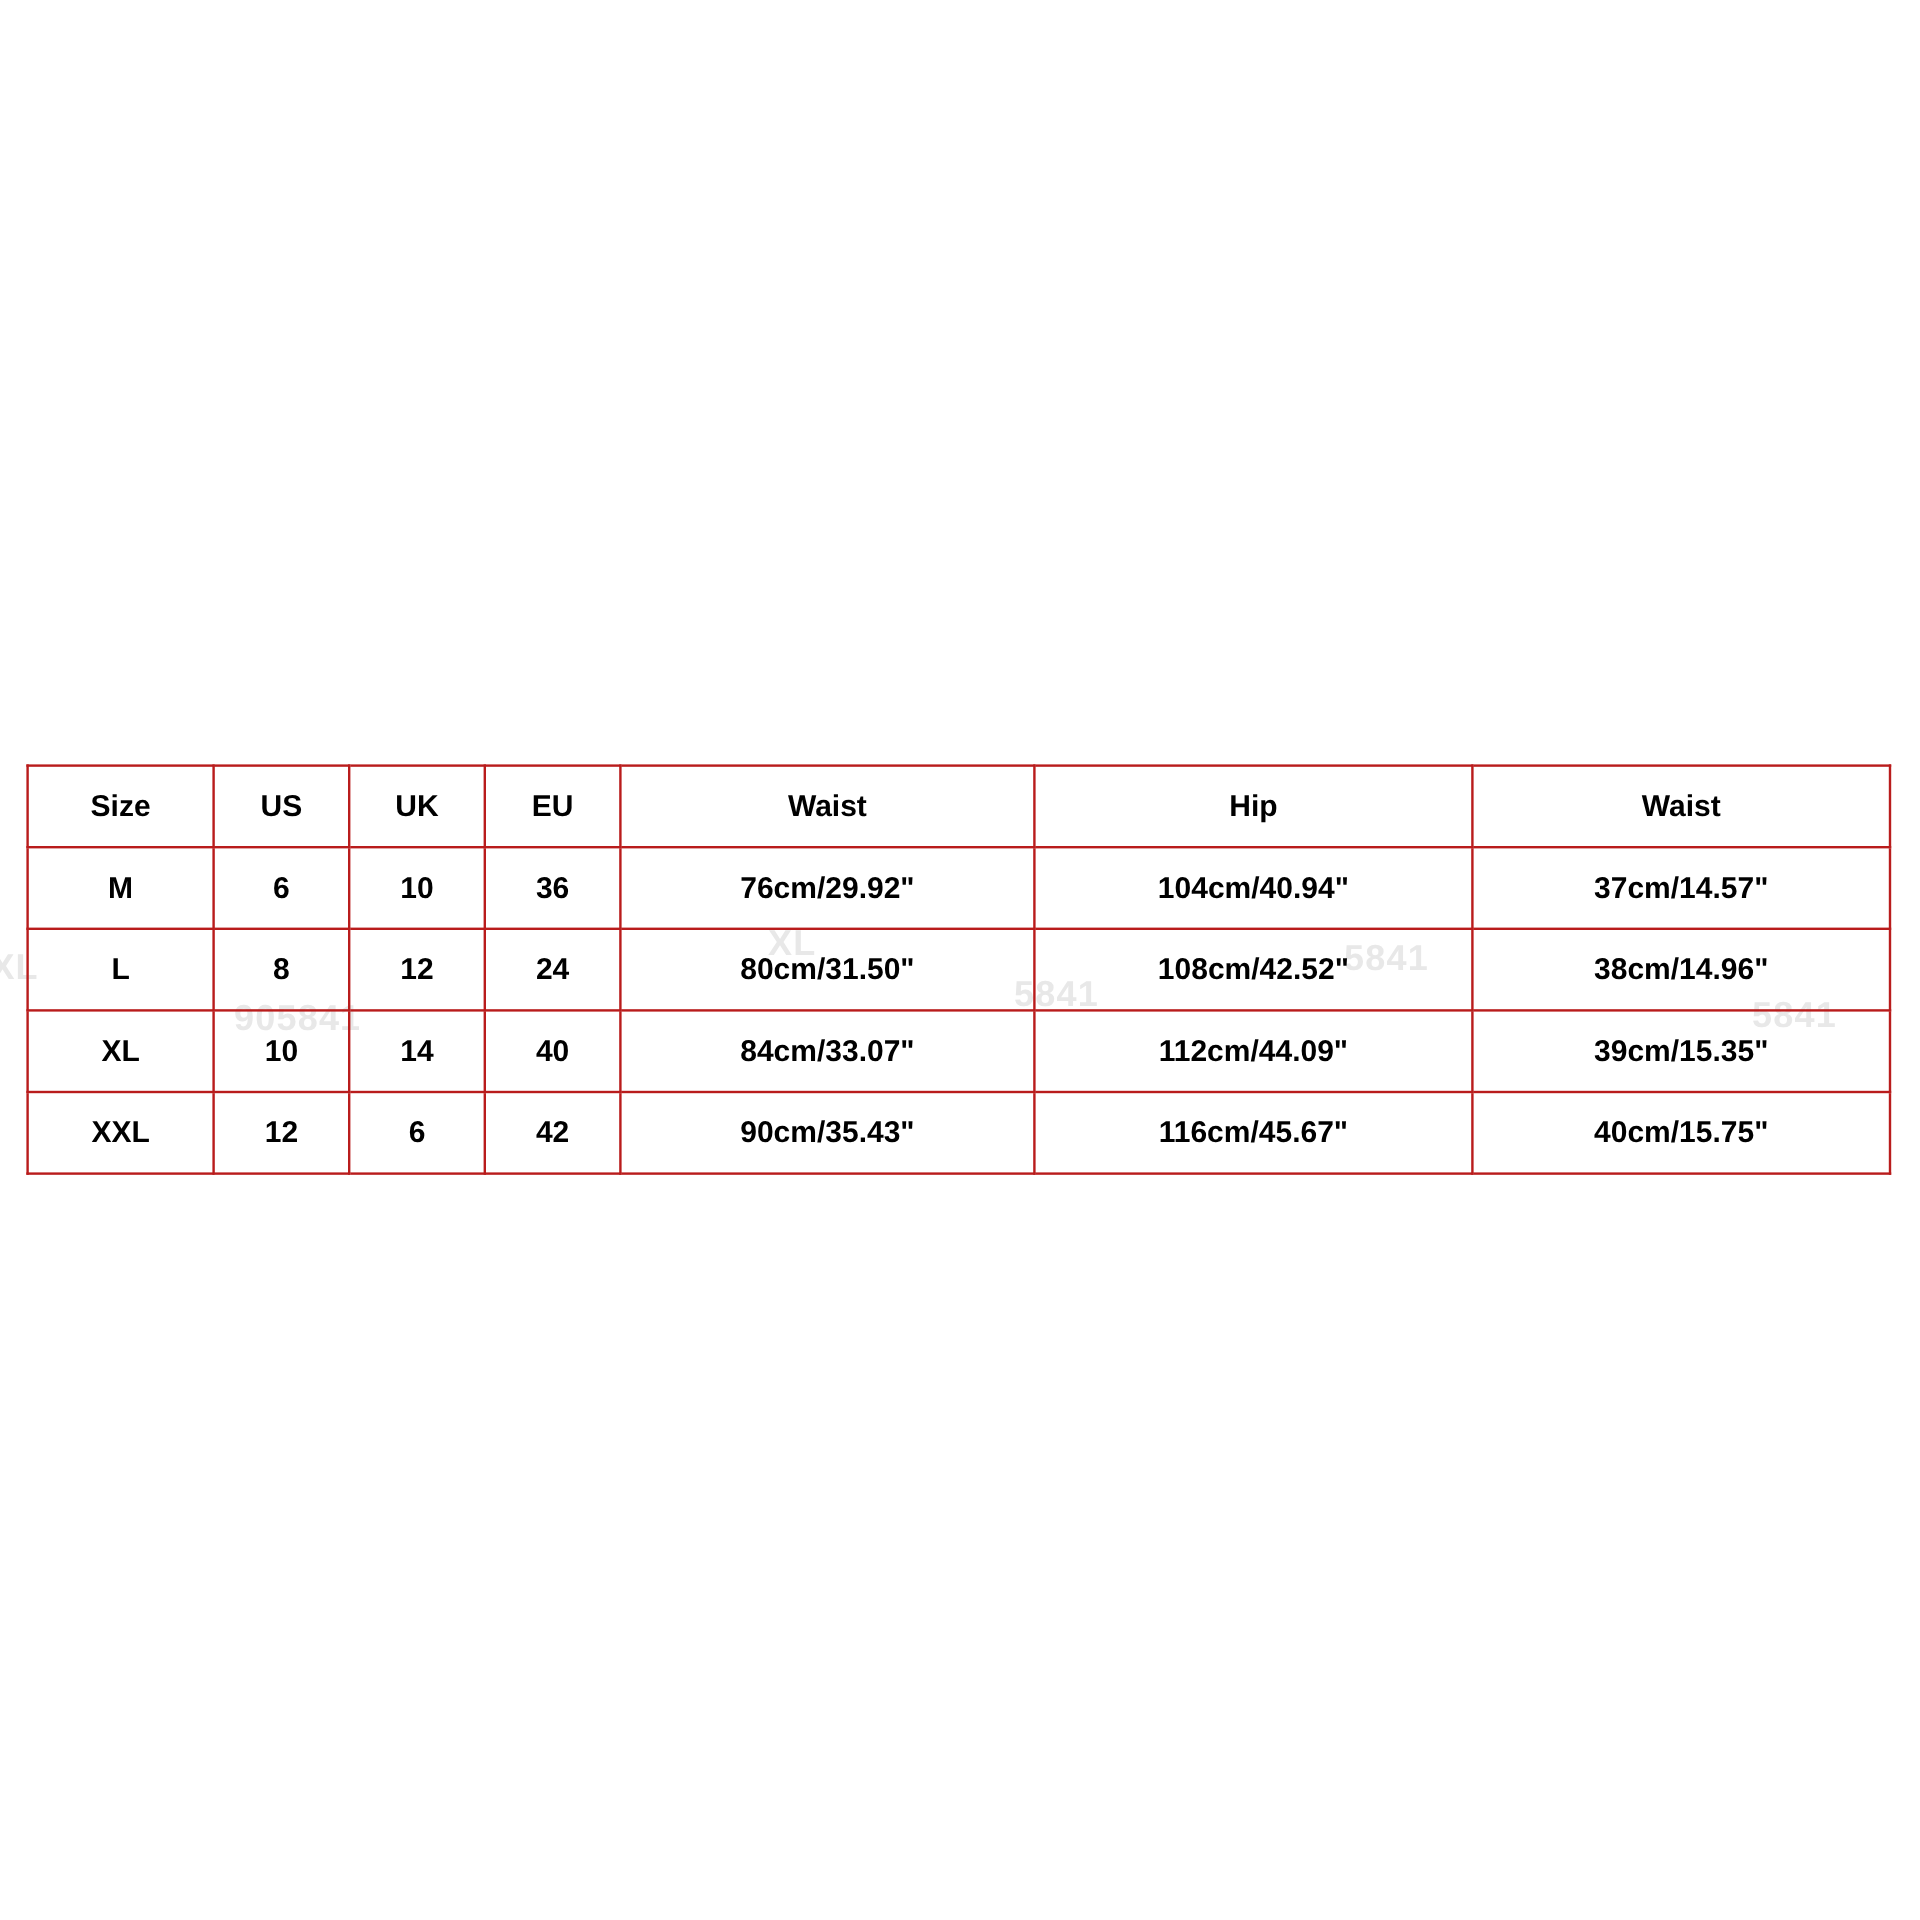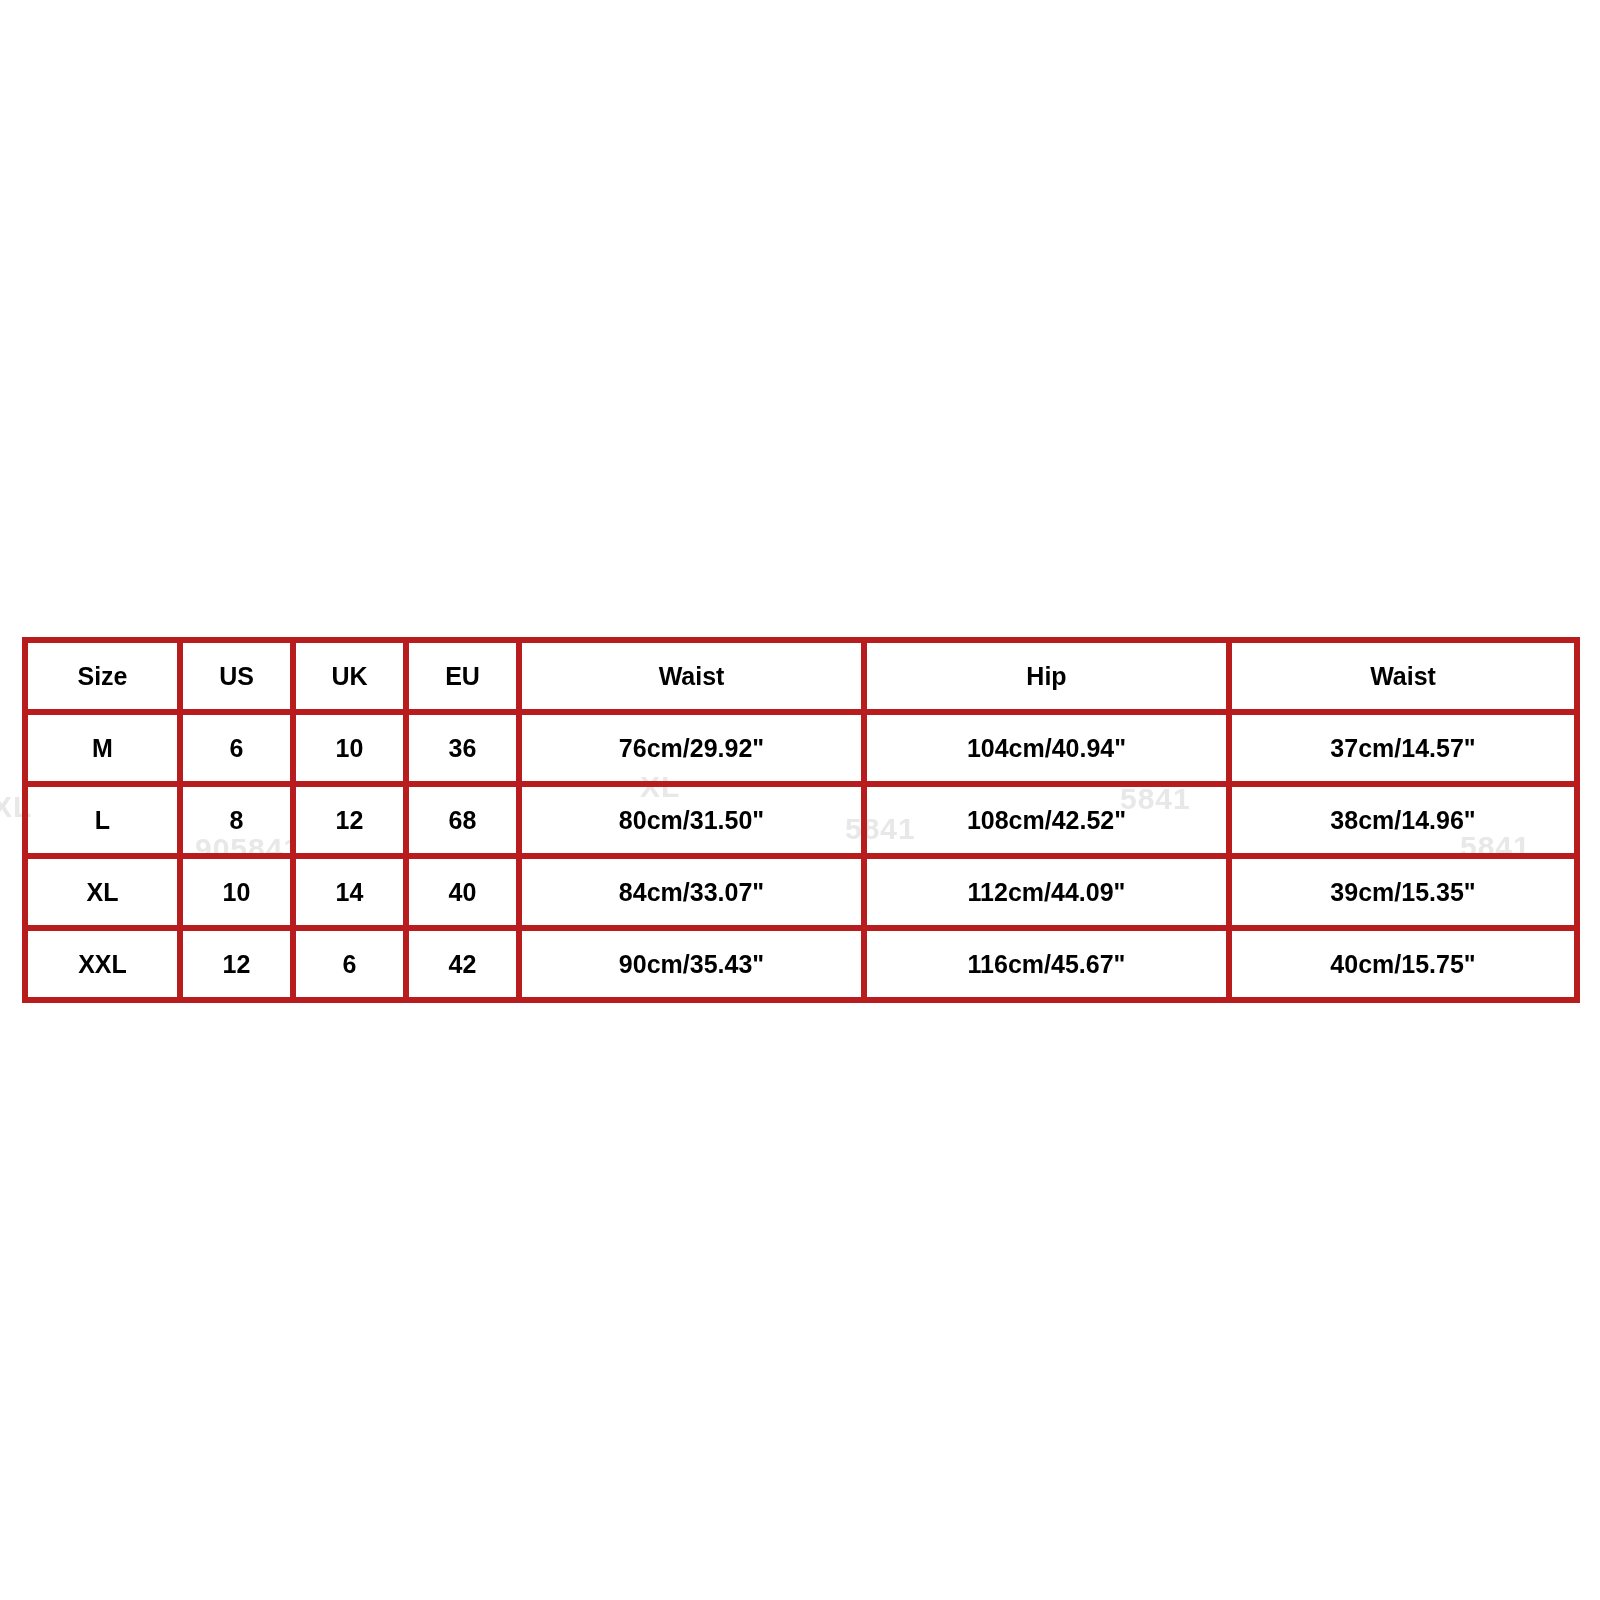--- a/index.html
+++ b/index.html
@@ -23,21 +23,21 @@
   }
 
   table.size-chart {
     border-collapse: collapse;
     width: 100%;
     table-layout: fixed;
   }
 
   table.size-chart th,
   table.size-chart td {
-    border: 6px solid #b91c1c;
+    border: 2px solid #b91c1c;
     text-align: center;
     vertical-align: middle;
     font-weight: bold;
     color: #000000;
     font-size: 25px;
     height: 66px;
     padding: 0 4px;
     white-space: nowrap;
   }
 
@@ -111,21 +111,21 @@
         <td>10</td>
         <td>36</td>
         <td>76cm/29.92"</td>
         <td>104cm/40.94"</td>
         <td>37cm/14.57"</td>
       </tr>
       <tr>
         <td>L</td>
         <td>8</td>
         <td>12</td>
-        <td>68</td>
+        <td>24</td>
         <td>80cm/31.50"</td>
         <td>108cm/42.52"</td>
         <td>38cm/14.96"</td>
       </tr>
       <tr>
         <td>XL</td>
         <td>10</td>
         <td>14</td>
         <td>40</td>
         <td>84cm/33.07"</td>

